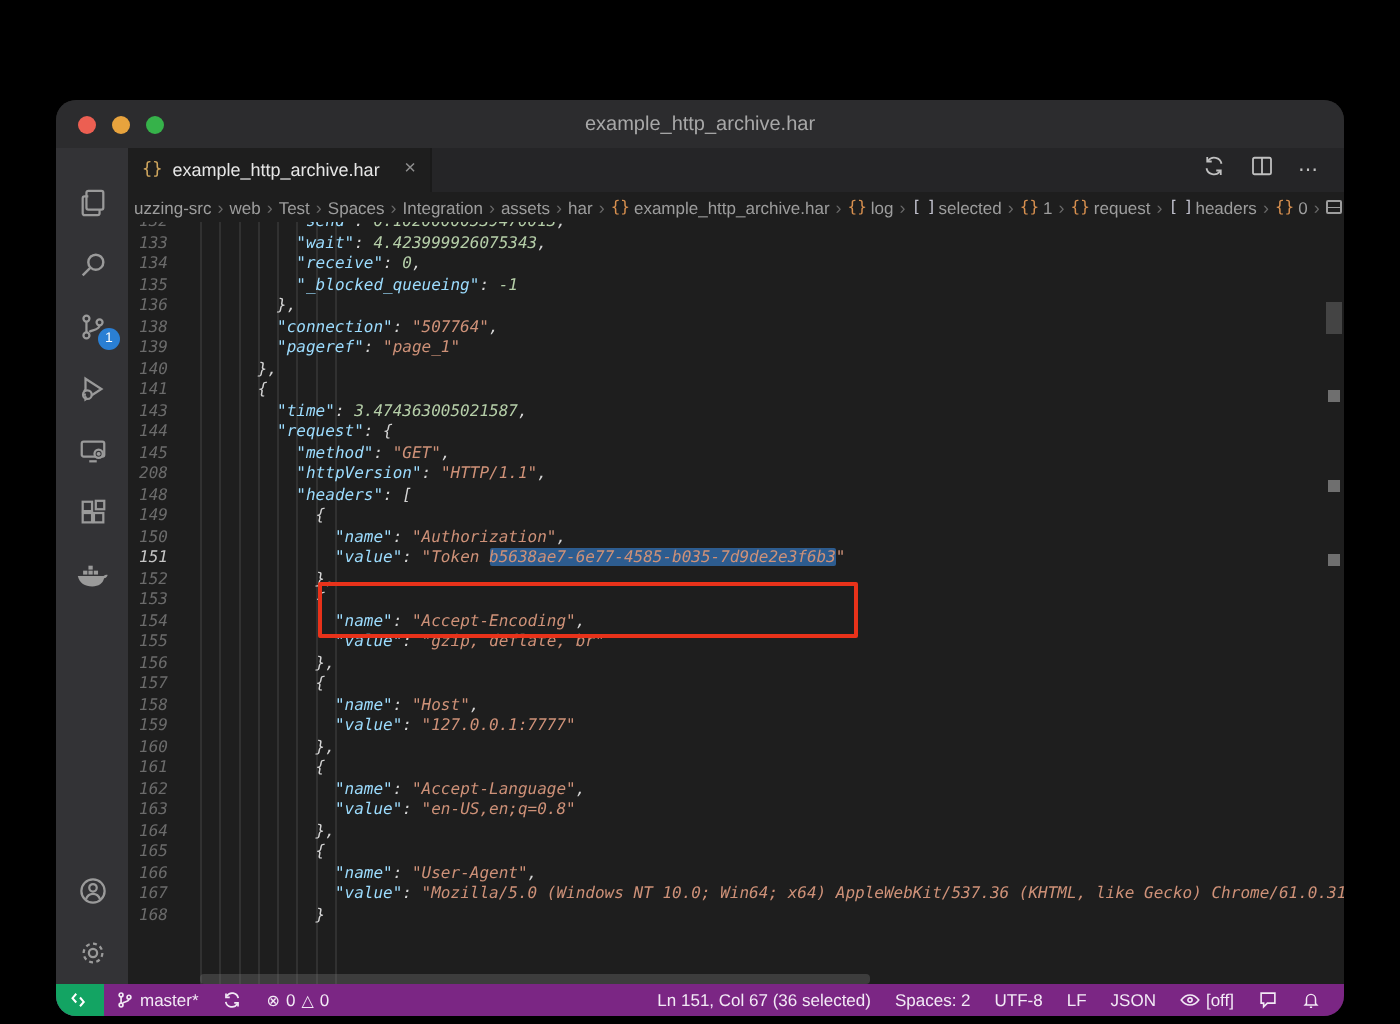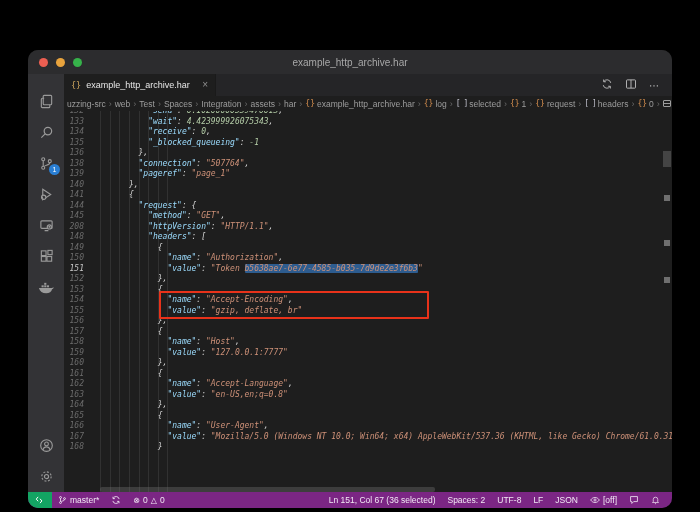--- a/index.html
+++ b/index.html
@@ -281,20 +281,21 @@
           <div class="code-scroll">
               <div class="code-line"><span class="gutter">132</span><span class="gutter-gap"></span><span class="line-content"><span class="tk-p">          </span><span class="tk-key">"send"</span><span class="tk-p">: </span><span class="tk-num">0.10200000539470013</span><span class="tk-p">,</span></span></div>
               <div class="code-line"><span class="gutter">133</span><span class="gutter-gap"></span><span class="line-content"><span class="tk-p">          </span><span class="tk-key">"wait"</span><span class="tk-p">: </span><span class="tk-num">4.423999926075343</span><span class="tk-p">,</span></span></div>
               <div class="code-line"><span class="gutter">134</span><span class="gutter-gap"></span><span class="line-content"><span class="tk-p">          </span><span class="tk-key">"receive"</span><span class="tk-p">: </span><span class="tk-num">0</span><span class="tk-p">,</span></span></div>
               <div class="code-line"><span class="gutter">135</span><span class="gutter-gap"></span><span class="line-content"><span class="tk-p">          </span><span class="tk-key">"_blocked_queueing"</span><span class="tk-p">: </span><span class="tk-num">-1</span></span></div>
               <div class="code-line"><span class="gutter">136</span><span class="gutter-gap"></span><span class="line-content"><span class="tk-p">        </span><span class="tk-p">},</span></span></div>
               <div class="code-line"><span class="gutter">138</span><span class="gutter-gap"></span><span class="line-content"><span class="tk-p">        </span><span class="tk-key">"connection"</span><span class="tk-p">: </span><span class="tk-str">"507764"</span><span class="tk-p">,</span></span></div>
               <div class="code-line"><span class="gutter">139</span><span class="gutter-gap"></span><span class="line-content"><span class="tk-p">        </span><span class="tk-key">"pageref"</span><span class="tk-p">: </span><span class="tk-str">"page_1"</span></span></div>
               <div class="code-line"><span class="gutter">140</span><span class="gutter-gap"></span><span class="line-content"><span class="tk-p">      </span><span class="tk-p">},</span></span></div>
               <div class="code-line"><span class="gutter">141</span><span class="gutter-gap"></span><span class="line-content"><span class="tk-p">      </span><span class="tk-p">{</span></span></div>
+              <div class="code-line"><span class="gutter">143</span><span class="gutter-gap"></span><span class="line-content"><span class="tk-p">        </span><span class="tk-key">"time"</span><span class="tk-p">: </span><span class="tk-num">3.474363005021587</span><span class="tk-p">,</span></span></div>
               <div class="code-line"><span class="gutter">144</span><span class="gutter-gap"></span><span class="line-content"><span class="tk-p">        </span><span class="tk-key">"request"</span><span class="tk-p">: {</span></span></div>
               <div class="code-line"><span class="gutter">145</span><span class="gutter-gap"></span><span class="line-content"><span class="tk-p">          </span><span class="tk-key">"method"</span><span class="tk-p">: </span><span class="tk-str">"GET"</span><span class="tk-p">,</span></span></div>
               <div class="code-line"><span class="gutter">208</span><span class="gutter-gap"></span><span class="line-content"><span class="tk-p">          </span><span class="tk-key">"httpVersion"</span><span class="tk-p">: </span><span class="tk-str">"HTTP/1.1"</span><span class="tk-p">,</span></span></div>
               <div class="code-line"><span class="gutter">148</span><span class="gutter-gap"></span><span class="line-content"><span class="tk-p">          </span><span class="tk-key">"headers"</span><span class="tk-p">: [</span></span></div>
               <div class="code-line"><span class="gutter">149</span><span class="gutter-gap"></span><span class="line-content"><span class="tk-p">            </span><span class="tk-p">{</span></span></div>
               <div class="code-line"><span class="gutter">150</span><span class="gutter-gap"></span><span class="line-content"><span class="tk-p">              </span><span class="tk-key">"name"</span><span class="tk-p">: </span><span class="tk-str">"Authorization"</span><span class="tk-p">,</span></span></div>
               <div class="code-line"><span class="gutter gutter-active">151</span><span class="gutter-gap"></span><span class="line-content"><span class="tk-p">              </span><span class="tk-key">"value"</span><span class="tk-p">: </span><span class="tk-str">"Token </span><span class="tk-sel">b5638ae7-6e77-4585-b035-7d9de2e3f6b3</span><span class="tk-str">"</span></span></div>
               <div class="code-line"><span class="gutter">152</span><span class="gutter-gap"></span><span class="line-content"><span class="tk-p">            </span><span class="tk-p">},</span></span></div>
               <div class="code-line"><span class="gutter">153</span><span class="gutter-gap"></span><span class="line-content"><span class="tk-p">            </span><span class="tk-p">{</span></span></div>
               <div class="code-line"><span class="gutter">154</span><span class="gutter-gap"></span><span class="line-content"><span class="tk-p">              </span><span class="tk-key">"name"</span><span class="tk-p">: </span><span class="tk-str">"Accept-Encoding"</span><span class="tk-p">,</span></span></div>

